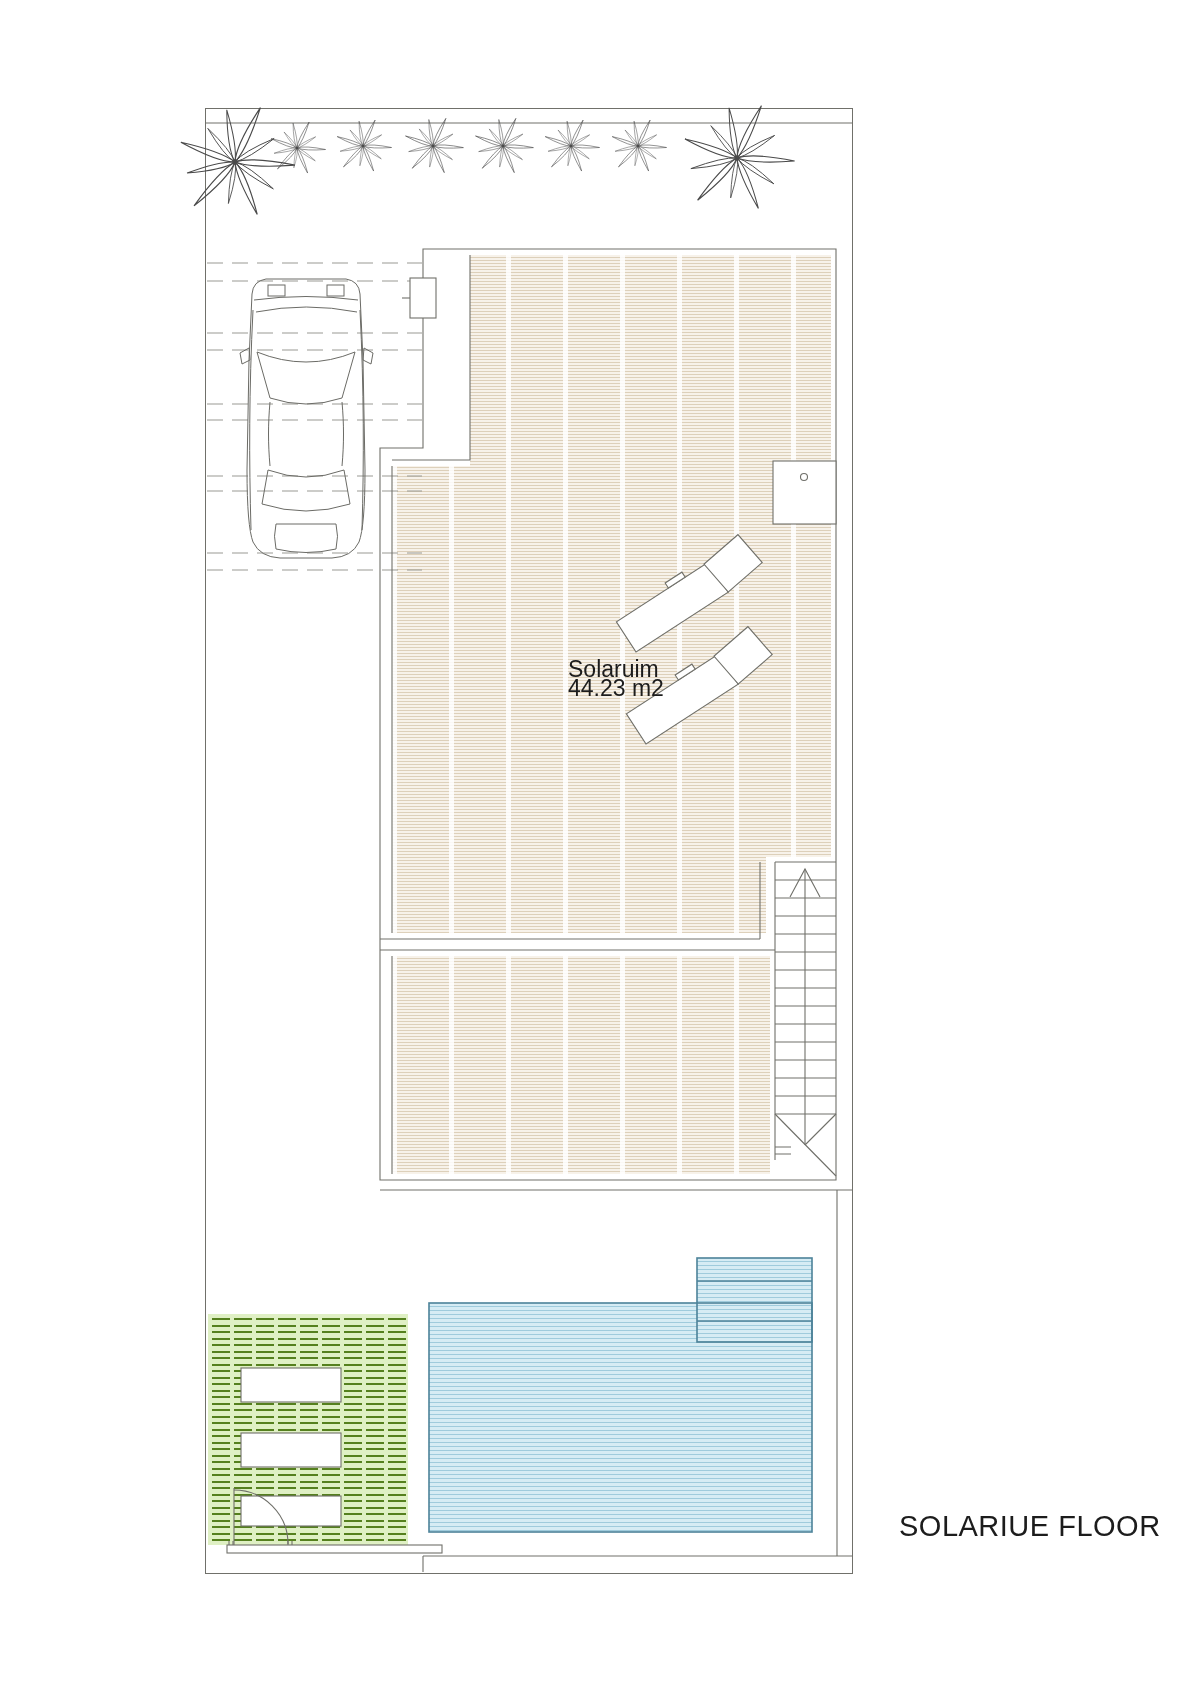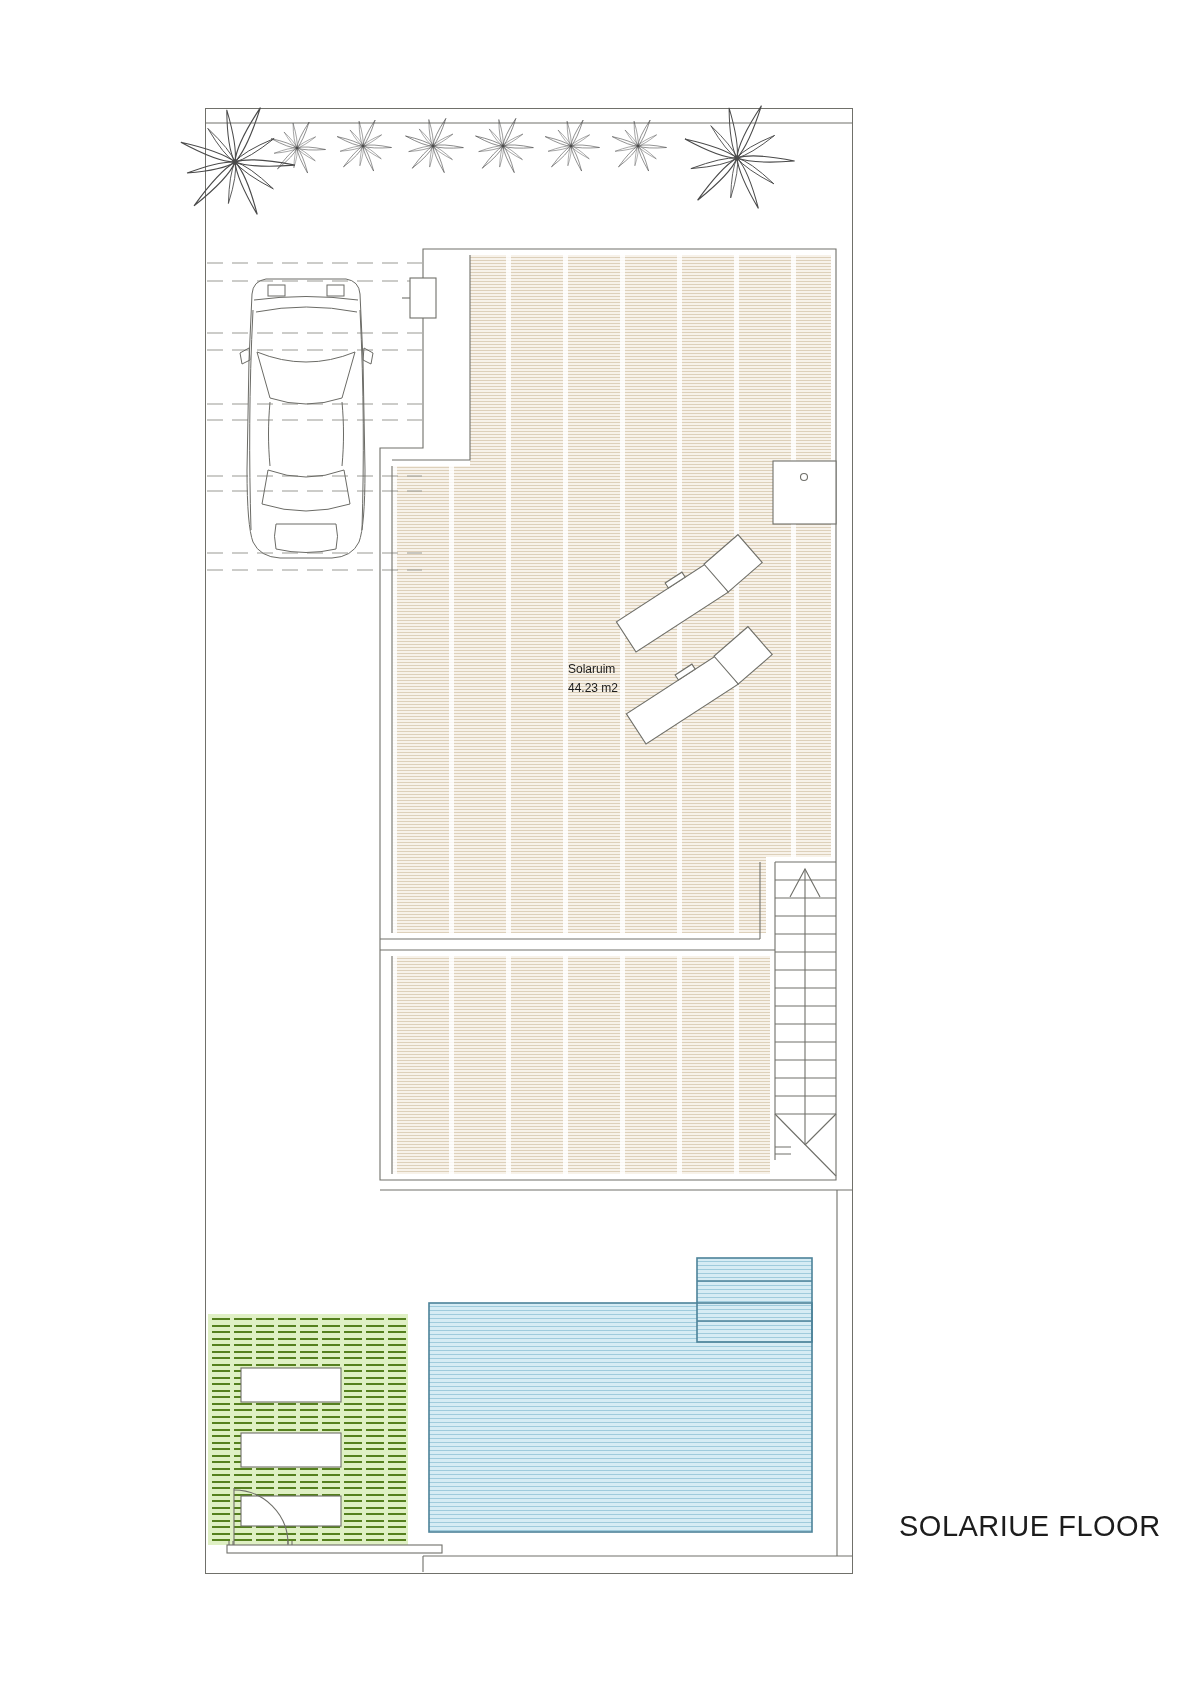--- a/index.html
+++ b/index.html
@@ -39,21 +39,21 @@
       repeating-linear-gradient(90deg, var(--grass-fill) 0 4px, rgba(0,0,0,0) 4px 22px),
       repeating-linear-gradient(180deg, rgba(0,0,0,0) 0 4.5px, var(--grass-stripe) 4.5px 6.5px);
   }
   svg.lines{position:absolute;left:0;top:0;width:1204px;height:1704px;}
   .s  {stroke:var(--line);fill:none;stroke-width:1.1;}
   .sw {stroke:var(--line);fill:#fff;stroke-width:1.1;}
   .sd {stroke:var(--line-light);fill:none;stroke-width:1.2;stroke-dasharray:16 9;}
   .car{stroke:#6b6b66;fill:none;stroke-width:1;}
   .pl {stroke:#4a4a4a;fill:none;stroke-width:.9;}
   .ps {stroke:var(--pool-border);fill:none;stroke-width:1.6;}
-  .room-label{left:568px;top:660px;color:var(--text);font-size:12px;line-height:19px;}
+  .room-label{left:568px;top:660px;color:var(--text);font-size:23px;line-height:19px;}
   .floor-title{left:899px;top:1510px;color:var(--text);font-size:29px;letter-spacing:.5px;white-space:nowrap;}
 </style>
 </head>
 <body>
 
 <div class="canvas">
 
   <div class="abs plot-border"></div>
 
   <div class="abs deck-tex deck-upper"></div>

